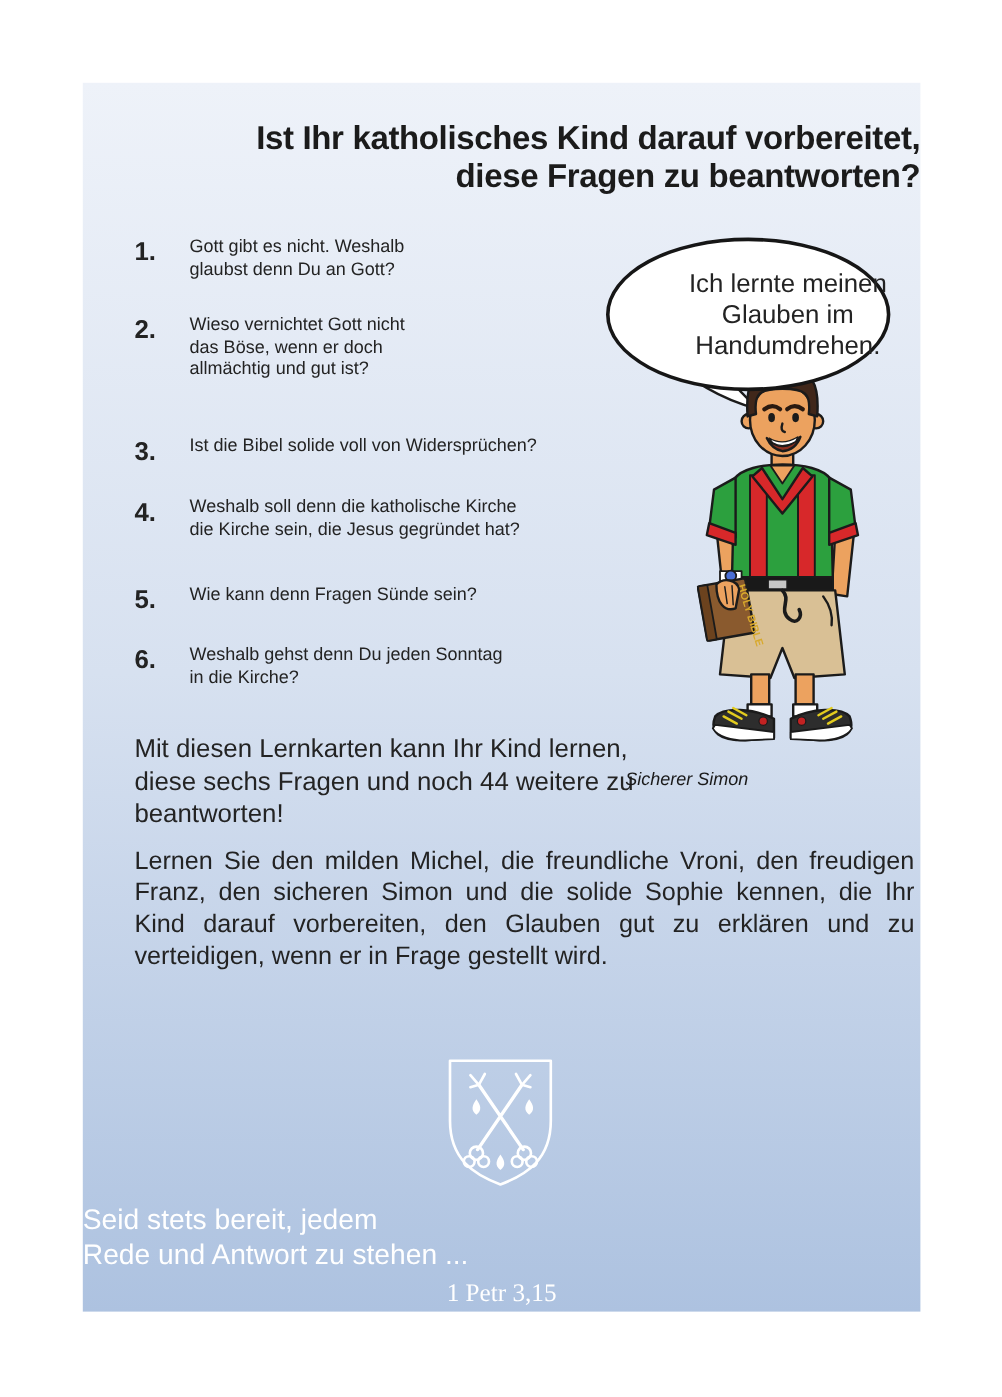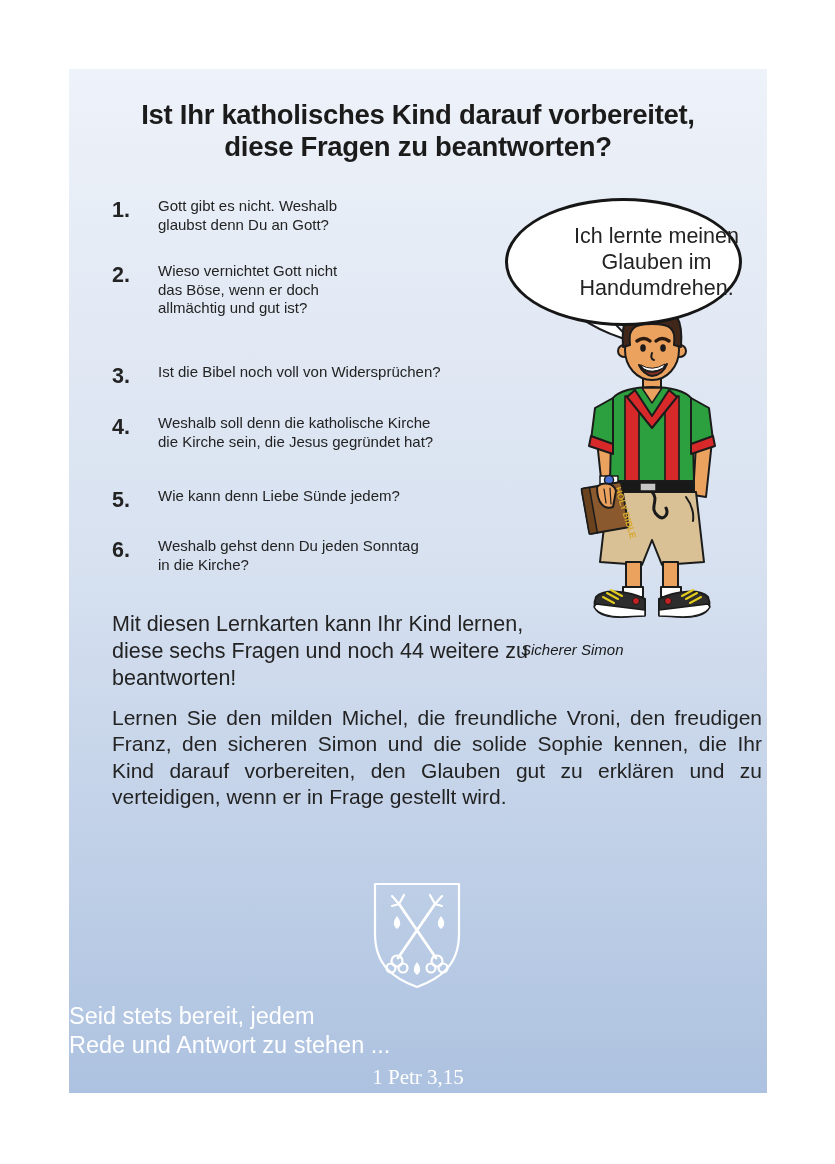--- a/index.html
+++ b/index.html
@@ -14,21 +14,21 @@
   body{
     width:835px;height:1164px;background:#ffffff;position:relative;overflow:hidden;
     font-family:"Liberation Sans",sans-serif;color:var(--text);
   }
   .panel{
     position:absolute;left:69px;top:69px;width:698px;height:1024px;
     background:linear-gradient(180deg,var(--panel-top) 0%,var(--panel-mid) 48%,var(--panel-bottom) 100%);
   }
   .abs{position:absolute;}
   .title{
-    left:0;right:0;top:30px;margin:0;text-align:center;
+    left:0;right:0;top:30px;margin:0;text-align:right;
     font-size:27.5px;font-weight:bold;line-height:1.18;letter-spacing:-0.3px;
     color:#1b1b1b;white-space:pre-line;
   }
   .q{left:43px;display:flex;}
   .qnum{width:46px;flex:0 0 46px;font-weight:bold;font-size:21.5px;line-height:1.24;}
   .qtext{font-size:15px;line-height:1.24;white-space:pre-line;width:560px;}
   .para{left:43px;margin:0;font-size:21.5px;line-height:1.25;}
   .pre{white-space:pre-line;width:500px;}
   .just{width:650px;font-size:21px;text-align:justify;}
   .bubble{
@@ -87,30 +87,30 @@
 glaubst denn Du an Gott?</span>
     </div>
     <div class="abs q" style="top:193px">
       <span class="qnum">2.</span>
       <span class="qtext">Wieso vernichtet Gott nicht
 das Böse, wenn er doch
 allmächtig und gut ist?</span>
     </div>
     <div class="abs q" style="top:294px">
       <span class="qnum">3.</span>
-      <span class="qtext">Ist die Bibel noch voll von Widersprüchen?</span>
+      <span class="qtext">Ist die Bibel solide voll von Widersprüchen?</span>
     </div>
     <div class="abs q" style="top:345px">
       <span class="qnum">4.</span>
       <span class="qtext">Weshalb soll denn die katholische Kirche
 die Kirche sein, die Jesus gegründet hat?</span>
     </div>
     <div class="abs q" style="top:418px">
       <span class="qnum">5.</span>
-      <span class="qtext">Wie kann denn Liebe Sünde jedem?</span>
+      <span class="qtext">Wie kann denn Fragen Sünde sein?</span>
     </div>
     <div class="abs q" style="top:468px">
       <span class="qnum">6.</span>
       <span class="qtext">Weshalb gehst denn Du jeden Sonntag
 in die Kirche?</span>
     </div>
   </div>
 
   <p class="abs para pre" style="top:542px">Mit diesen Lernkarten kann Ihr Kind lernen,
 diese sechs Fragen und noch 44 weitere zu

